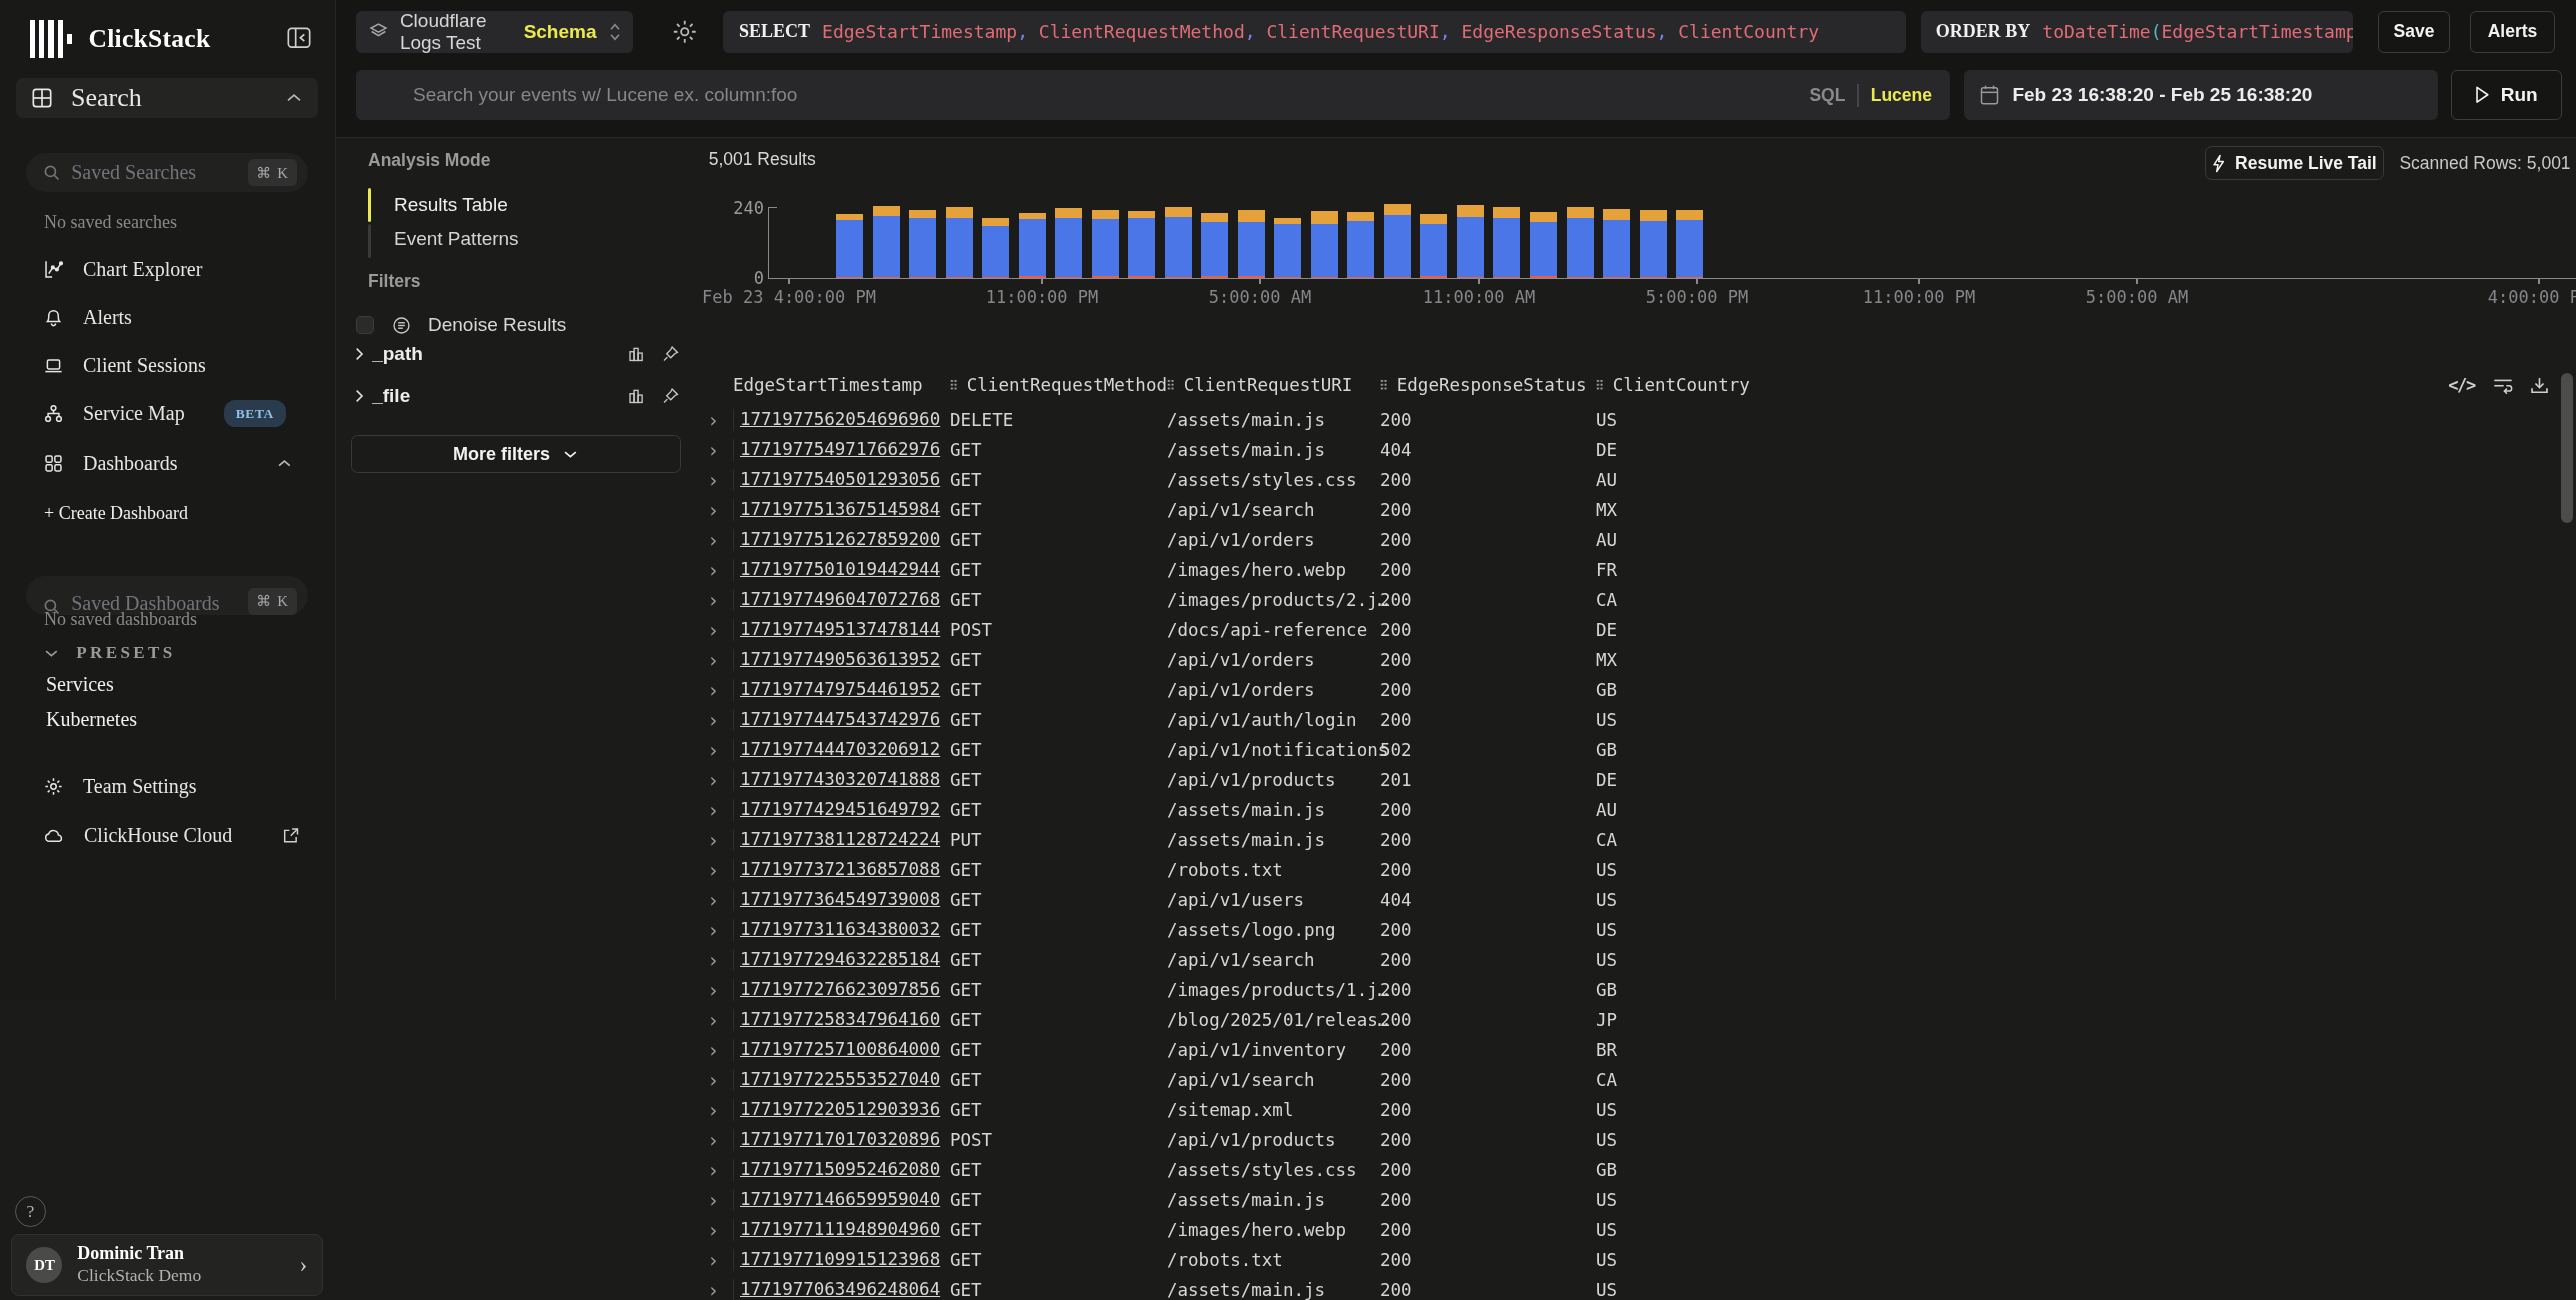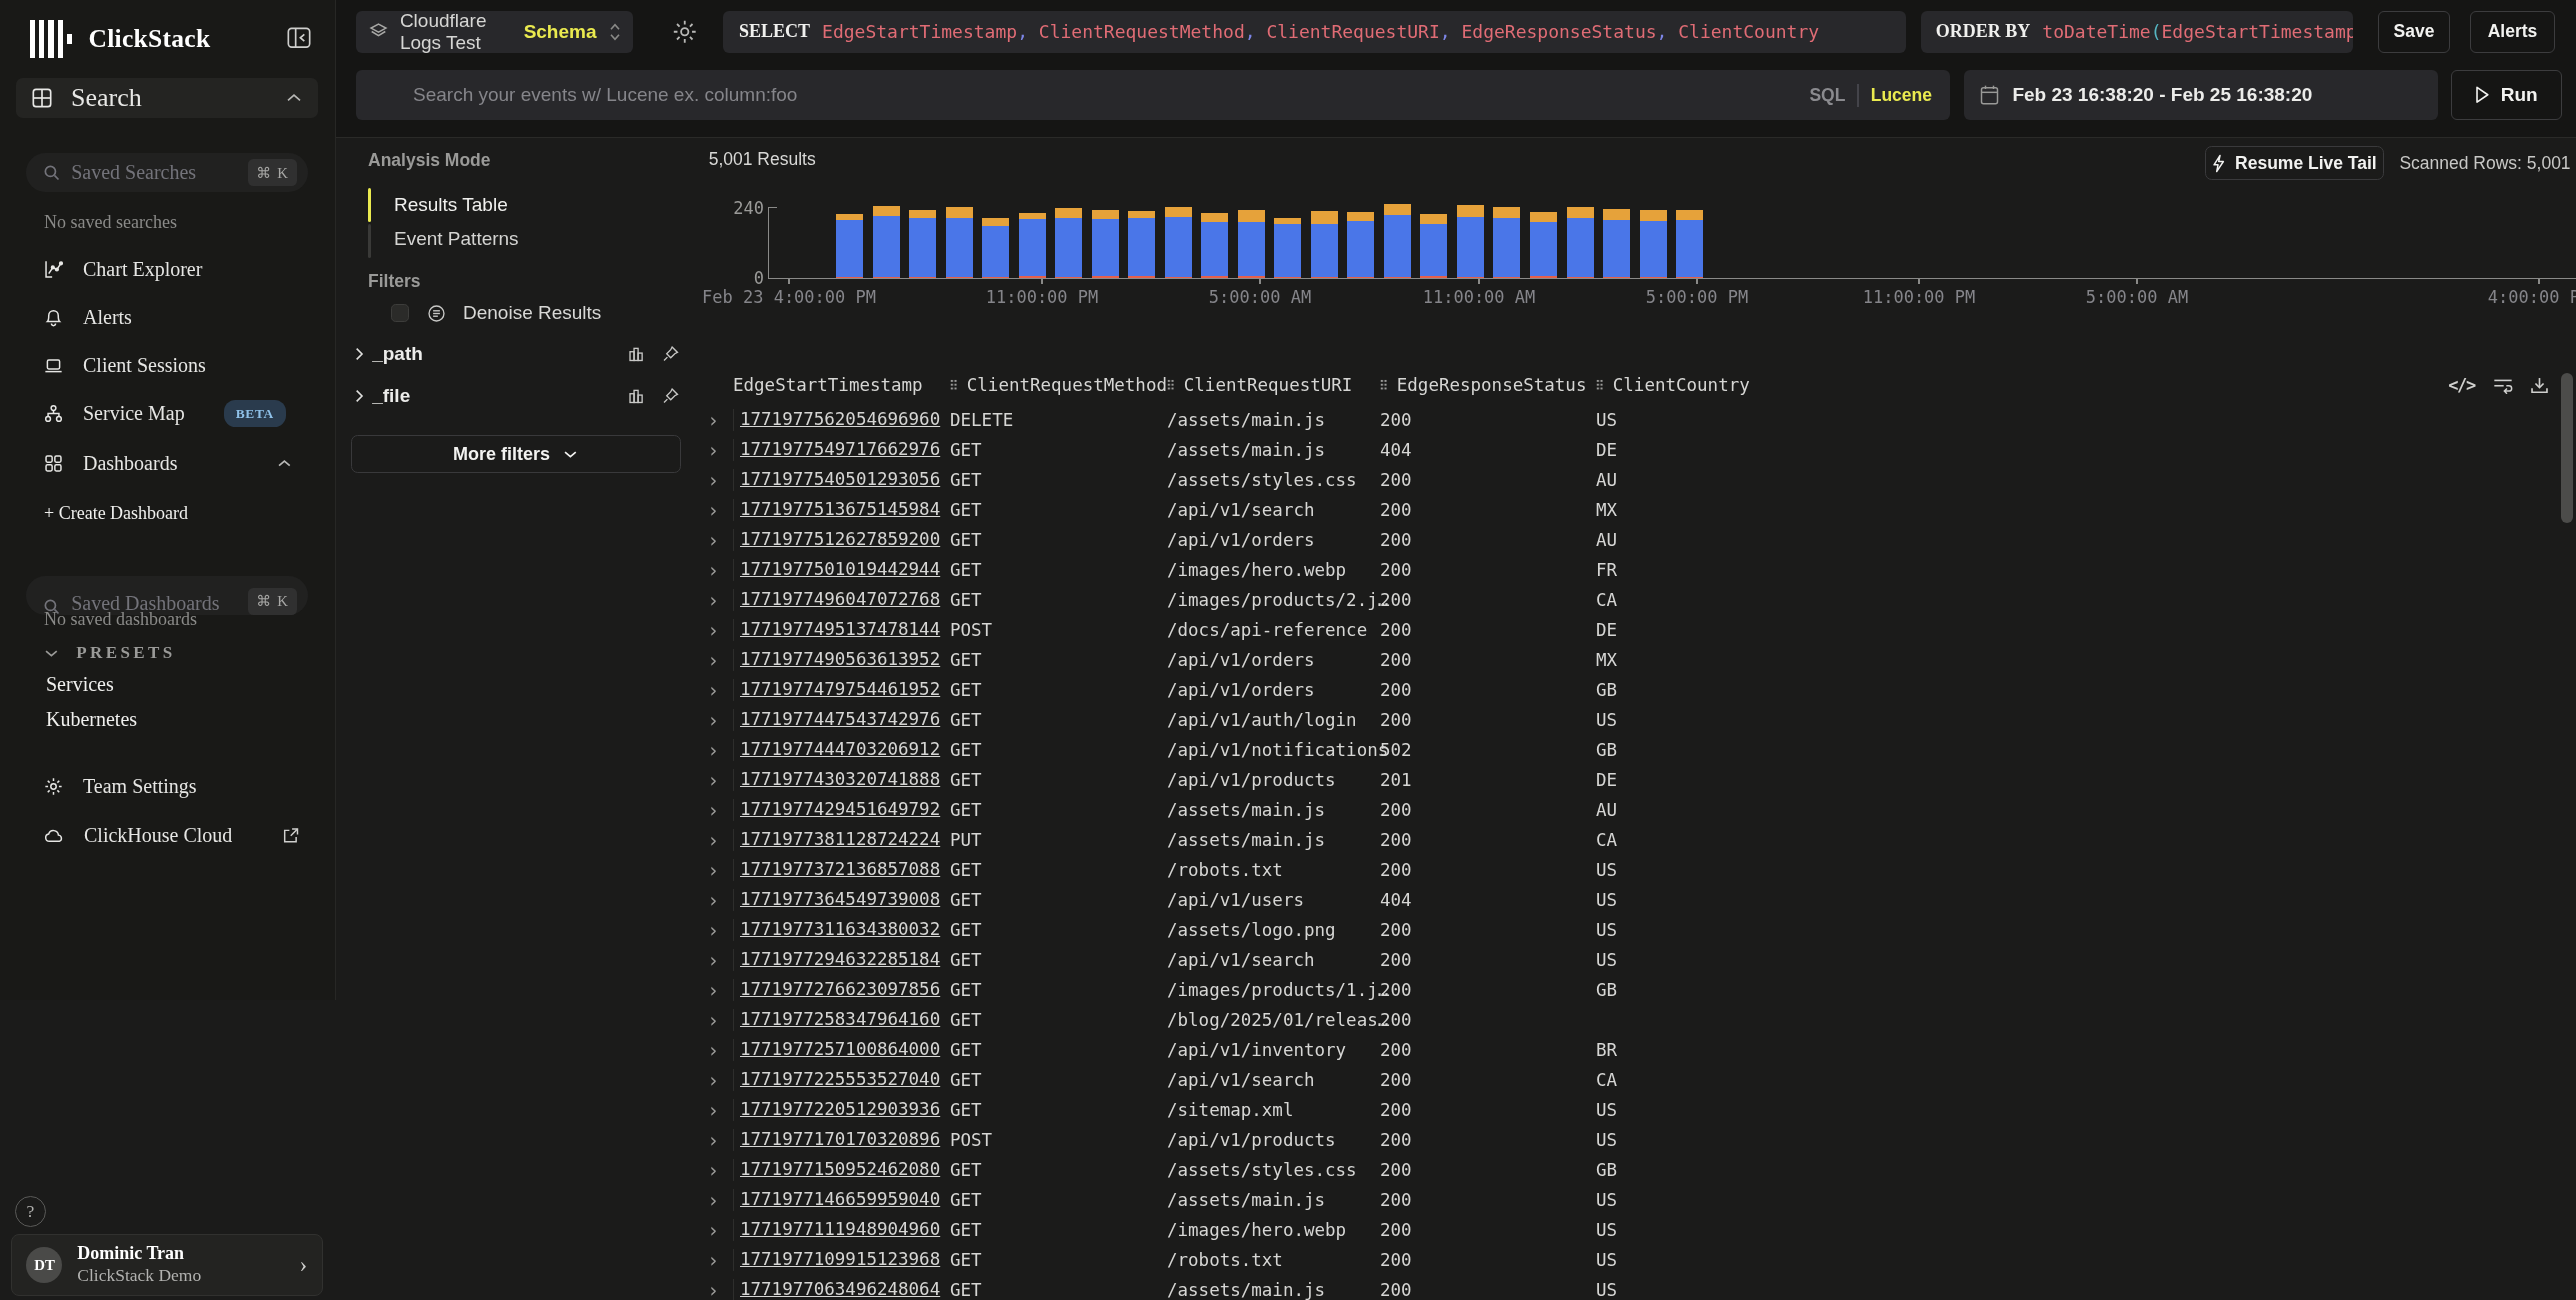--- a/index.html
+++ b/index.html
@@ -363,21 +363,21 @@
 
 <div id="filter-panel">
   <div class="panel-hdr" style="top:12px;">Analysis Mode</div>
   <div class="mode-rail" style="top:50px; height:34px; background:#eaea4f;"></div>
   <div class="mode-rail" style="top:86px; height:34px; background:#3a3a38;"></div>
   <div class="mode-item" style="top:56px; color:#f0f0ee;">Results Table</div>
   <div class="mode-item" style="top:90px; color:#d4d4d2;">Event Patterns</div>
 
   <div class="panel-hdr" style="top:133px;">Filters</div>
 
-  <div class="filter-row" style="top:164px; gap:17.5px;margin-left:35px;">
+  <div class="filter-row" style="top:176px; gap:17.5px;">
     <span class="checkbox"></span>
     <span>
       <svg width="19" height="19" viewBox="0 0 28 28" fill="none" stroke="#c8c8c6" stroke-width="2">
           <circle cx="14" cy="14" r="11"></circle>
           <line x1="9" y1="10" x2="19" y2="10"></line>
           <line x1="9" y1="14" x2="19" y2="14"></line>
           <line x1="9" y1="18" x2="16" y2="18"></line>
         </svg>
     </span>
     <span style="color:#d8d8d6; font-size:19px;">Denoise Results</span>
@@ -838,20 +838,21 @@
     <span class="cell">200</span>
     <span class="cell">GB</span>
   </div>
 
   <div class="tgrid trow">
     <span class="row-chev">›</span>
     <span class="cell ts-cell">1771977258347964160</span>
     <span class="cell">GET</span>
     <span class="cell">/blog/2025/01/releas…</span>
     <span class="cell">200</span>
+    <span class="cell">JP</span>
   </div>
 
   <div class="tgrid trow">
     <span class="row-chev">›</span>
     <span class="cell ts-cell">1771977257100864000</span>
     <span class="cell">GET</span>
     <span class="cell">/api/v1/inventory</span>
     <span class="cell">200</span>
     <span class="cell">BR</span>
   </div>

